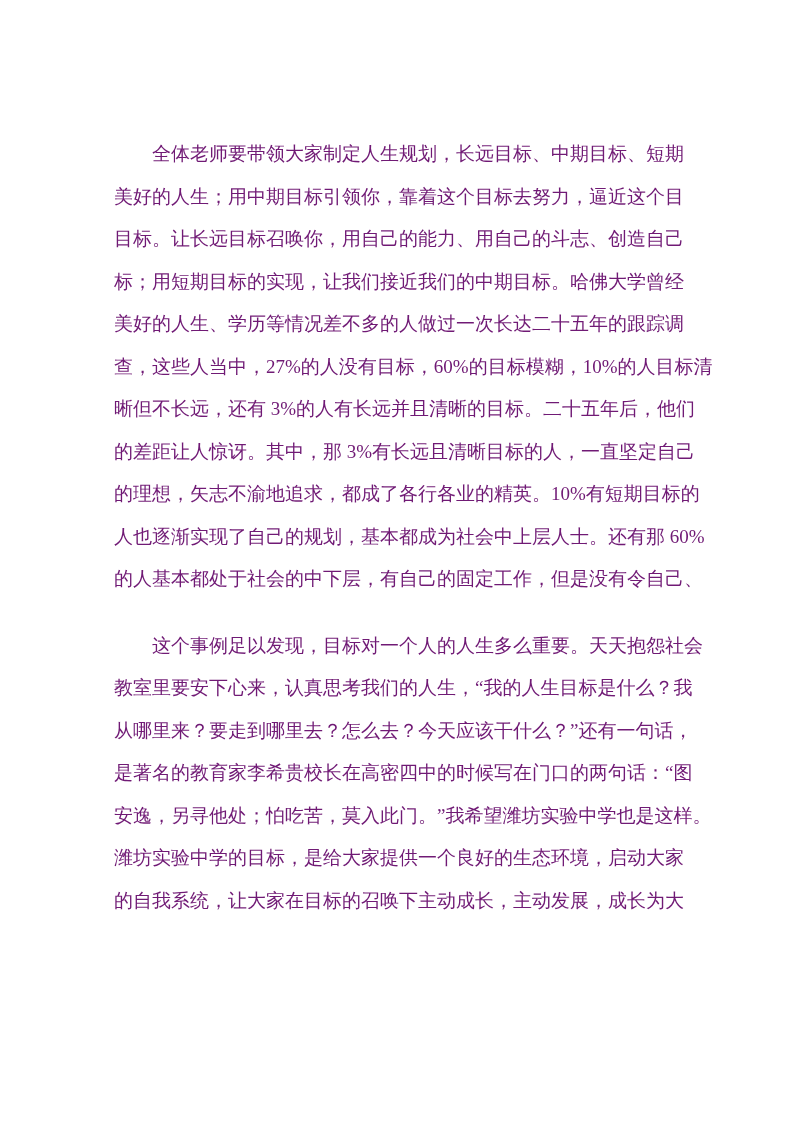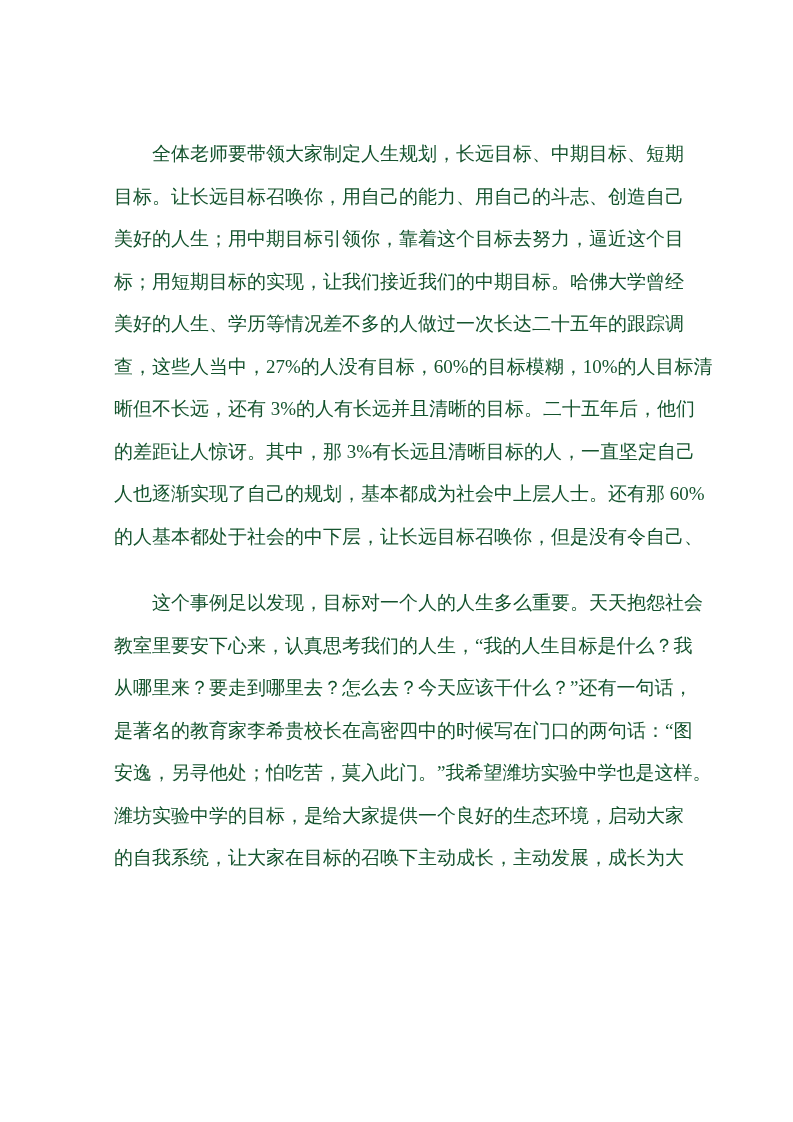--- a/index.html
+++ b/index.html
@@ -40,32 +40,33 @@
   }
   .line.align-last-left {
     text-align-last: left;
     -moz-text-align-last: left;
   }
 </style>
 </head>
 <body>
 
 <div class="page" style="background: rgb(255, 255, 255);">
-  <div class="doc-body" style="color: #14532d;">
+  <div class="doc-body" style="color: #701a75;">
       <div class="paragraph">
         <div class="line first-line">全体老师要带领大家制定人生规划，长远目标、中期目标、短期</div>
+        <div class="line">美好的人生；用中期目标引领你，靠着这个目标去努力，逼近这个目</div>
         <div class="line">目标。让长远目标召唤你，用自己的能力、用自己的斗志、创造自己</div>
-        <div class="line">美好的人生；用中期目标引领你，靠着这个目标去努力，逼近这个目</div>
         <div class="line">标；用短期目标的实现，让我们接近我们的中期目标。哈佛大学曾经</div>
         <div class="line">美好的人生、学历等情况差不多的人做过一次长达二十五年的跟踪调</div>
         <div class="line">查，这些人当中，27%的人没有目标，60%的目标模糊，10%的人目标清</div>
         <div class="line">晰但不长远，还有 3%的人有长远并且清晰的目标。二十五年后，他们</div>
         <div class="line">的差距让人惊讶。其中，那 3%有长远且清晰目标的人，一直坚定自己</div>
+        <div class="line">的理想，矢志不渝地追求，都成了各行各业的精英。10%有短期目标的</div>
         <div class="line">人也逐渐实现了自己的规划，基本都成为社会中上层人士。还有那 60%</div>
-        <div class="line">的人基本都处于社会的中下层，让长远目标召唤你，但是没有令自己、</div>
+        <div class="line">的人基本都处于社会的中下层，有自己的固定工作，但是没有令自己、</div>
       </div>
       <div class="paragraph">
         <div class="line first-line">这个事例足以发现，目标对一个人的人生多么重要。天天抱怨社会</div>
         <div class="line">教室里要安下心来，认真思考我们的人生，“我的人生目标是什么？我</div>
         <div class="line">从哪里来？要走到哪里去？怎么去？今天应该干什么？”还有一句话，</div>
         <div class="line">是著名的教育家李希贵校长在高密四中的时候写在门口的两句话：“图</div>
         <div class="line">安逸，另寻他处；怕吃苦，莫入此门。”我希望潍坊实验中学也是这样。</div>
         <div class="line">潍坊实验中学的目标，是给大家提供一个良好的生态环境，启动大家</div>
         <div class="line">的自我系统，让大家在目标的召唤下主动成长，主动发展，成长为大</div>
       </div>

